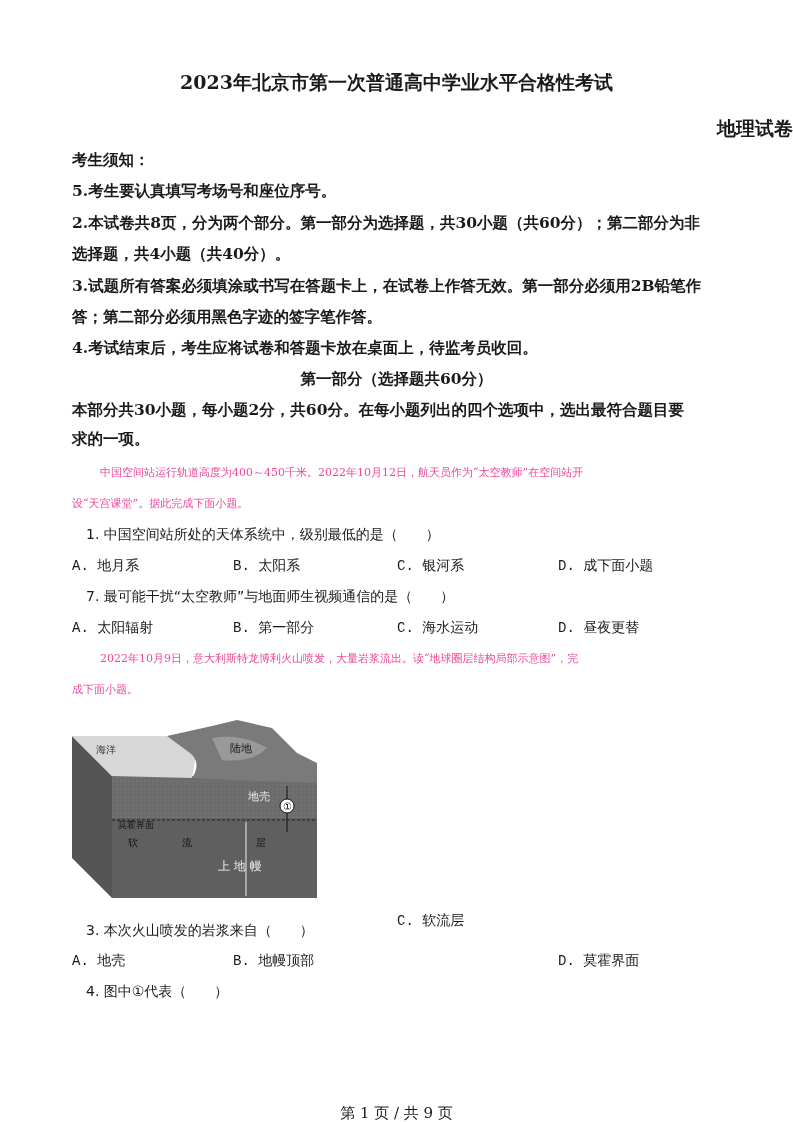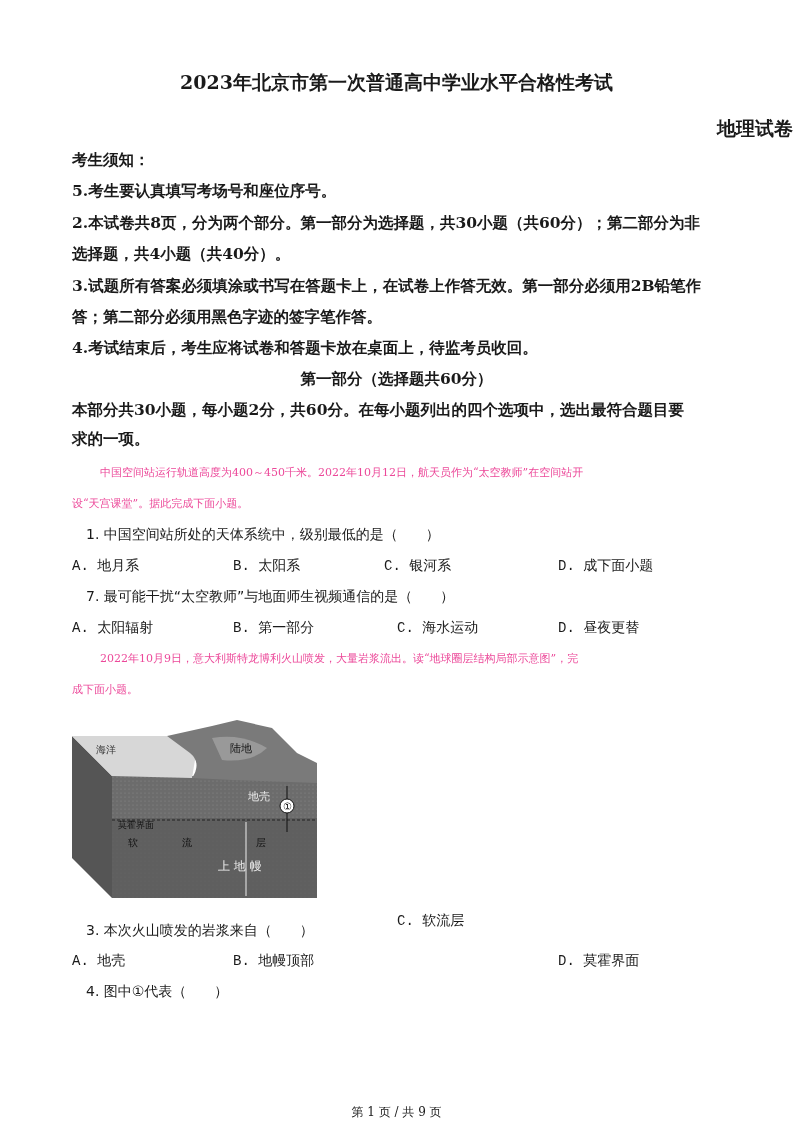--- a/index.html
+++ b/index.html
@@ -8,21 +8,21 @@
   .abs { position:absolute; white-space:nowrap; }
   .title { left:0; width:793px; text-align:center; font-weight:bold; font-size:19px; top:70px; }
   .subtitle { left:0; width:793px; text-align:right; font-weight:bold; font-size:19px; top:116px; }
   .bold { font-weight:bold; font-size:15.5px; }
   .notice-line { left:72px; }
   .sec-head { left:0; width:793px; text-align:center; font-weight:bold; font-size:15.5px; }
   .stem { left:72px; font-size:11px; color:#ec4899; font-family:"DejaVu Serif", serif; }
   .q { left:72px; font-size:14px; font-family:"DejaVu Sans", sans-serif;margin-left:14px; }
   .opt { font-size:14px; font-family:Liberation Mono, monospace; }
   .figure { left:72px; top:708px; width:262px; height:200px; }
-  .footer { left:0; width:793px; text-align:center; top:1104px; font-size:12px; }
+  .footer { left:0; width:793px; text-align:center; top:1104px; font-size:15px; }
 </style>
 </head>
 <body>
 
 <div class="abs title">2023年北京市第一次普通高中学业水平合格性考试</div>
 <div class="abs subtitle">地理试卷</div>
 
 <div class="abs bold notice-line" style="top:150px">考生须知：</div>
 <div class="abs bold notice-line" style="top:181px">5.考生要认真填写考场号和座位序号。</div>
 <div class="abs bold notice-line" style="top:213px">2.本试卷共8页，分为两个部分。第一部分为选择题，共30小题（共60分）；第二部分为非</div>
@@ -34,21 +34,21 @@
 <div class="abs sec-head" style="top:369px">第一部分（选择题共60分）</div>
 <div class="abs bold notice-line" style="top:400px">本部分共30小题，每小题2分，共60分。在每小题列出的四个选项中，选出最符合题目要</div>
 <div class="abs bold notice-line" style="top:429px">求的一项。</div>
 
 <div class="abs stem" style="top:465px; left:100px">中国空间站运行轨道高度为400～450千米。2022年10月12日，航天员作为“太空教师”在空间站开</div>
 <div class="abs stem" style="top:496px">设“天宫课堂”。据此完成下面小题。</div>
 
 <div class="abs q" style="top:526px">1. 中国空间站所处的天体系统中，级别最低的是（　　）</div>
 <div class="abs opt" style="top:557px; left:72px">A. 地月系</div>
 <div class="abs opt" style="top:557px; left:233px">B. 太阳系</div>
-<div class="abs opt" style="top:557px; left:384px">C. 银河系</div>
+<div class="abs opt" style="top:557px; left:397px">C. 银河系</div>
 <div class="abs opt" style="top:557px; left:558px">D. 成下面小题</div>
 
 <div class="abs q" style="top:588px">7. 最可能干扰“太空教师”与地面师生视频通信的是（　　）</div>
 <div class="abs opt" style="top:619px; left:72px">A. 太阳辐射</div>
 <div class="abs opt" style="top:619px; left:233px">B. 第一部分</div>
 <div class="abs opt" style="top:619px; left:397px">C. 海水运动</div>
 <div class="abs opt" style="top:619px; left:558px">D. 昼夜更替</div>
 
 <div class="abs stem" style="top:651px; left:100px">2022年10月9日，意大利斯特龙博利火山喷发，大量岩浆流出。读“地球圈层结构局部示意图”，完</div>
 <div class="abs stem" style="top:682px">成下面小题。</div>

